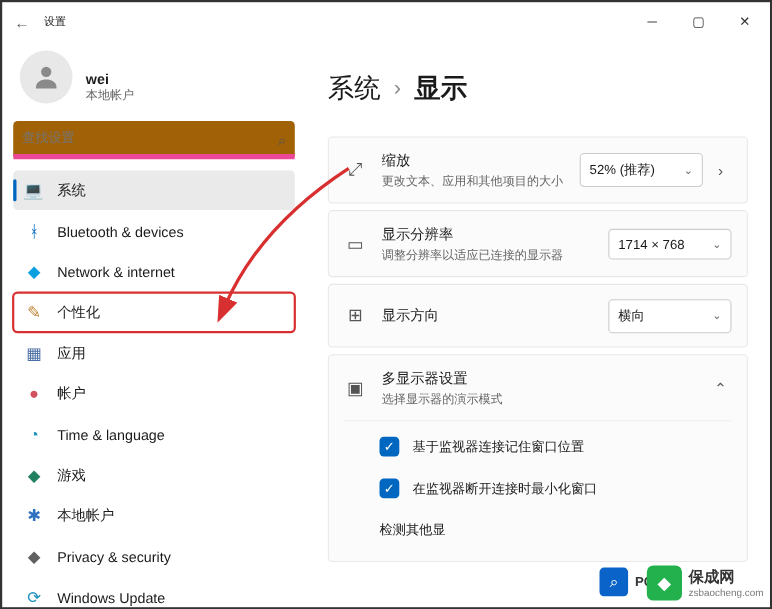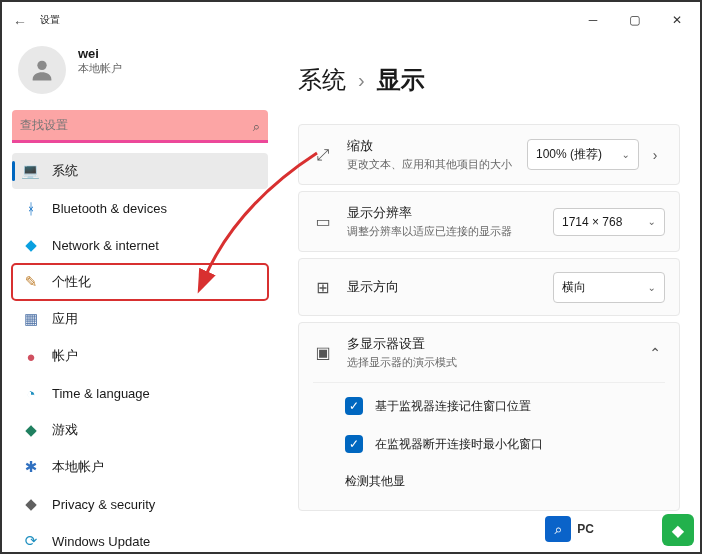--- a/index.html
+++ b/index.html
@@ -5,27 +5,27 @@
 *{box-sizing:border-box;margin:0;padding:0;font-family:"Microsoft YaHei","Segoe UI",sans-serif}
 body{width:702px;height:554px;background:#fff;overflow:hidden;position:relative;font-size:13px;color:#1a1a1a}
 .border{position:absolute;inset:0;border:2px solid #333;pointer-events:none}
 .titlebar{display:flex;align-items:center;height:40px;padding:0 4px}
 .tb-back{width:32px;display:flex;justify-content:center;align-items:center;color:#555;font-size:14px;cursor:pointer}
 .tb-title{margin-left:4px;font-size:10px}
 .win-controls{margin-left:auto;display:flex}
 .wc{width:42px;height:32px;display:flex;justify-content:center;align-items:center;color:#333;font-size:12px;cursor:pointer}
 .content{display:flex;height:calc(100% - 40px)}
 .sidebar{width:280px;padding:0 12px 10px 12px;display:flex;flex-direction:column;gap:2px}
-.profile{display:flex;align-items:flex-start;gap:12px;padding:6px 6px 14px 6px}
+.profile{display:flex;align-items:flex-end;gap:12px;padding:6px 6px 14px 6px}
 .avatar{width:48px;height:48px;border-radius:50%;background:#e8e8e8;display:flex;align-items:center;justify-content:center}
 .avatar svg{width:28px;height:28px;fill:#8a8a8a}
 .uname{font-size:13px;font-weight:600}
 .utype{font-size:11px;color:#666}
 .search{position:relative;margin-bottom:8px}
-.search input{width:100%;padding:8px 30px 8px 8px;border:none;border-bottom:3px solid #ec4899;background:#fca5a5;border-radius:4px 4px 0 0;font-size:12px;outline:none}
+.search input{width:100%;padding:8px 30px 8px 8px;border:none;border-bottom:5px solid #ec4899;background:#a16207;border-radius:4px 4px 0 0;font-size:12px;outline:none}
 .search .sicon{position:absolute;right:8px;top:50%;transform:translateY(-50%);color:#555;font-size:13px}
 .nav{display:flex;flex-direction:column;gap:1px}
 .nav-item{display:flex;align-items:center;gap:12px;padding:9px 10px;border-radius:4px;cursor:pointer;font-size:13px}
 .nav-item.active{background:#eaeaea;position:relative}
 .nav-item.active::before{content:"";position:absolute;left:0;top:8px;bottom:8px;width:3px;background:#0067c0;border-radius:2px}
 .nav-item.highlight{outline:2px solid #d83030;outline-offset:-1px}
 .ni-icon{width:18px;height:18px;display:flex;align-items:center;justify-content:center;font-size:15px}
 .main{flex:1;padding:10px 22px 0 18px;overflow:hidden}
 .breadcrumb{display:flex;align-items:center;gap:12px;font-size:24px;font-weight:400;margin-bottom:28px;margin-top:14px}
 .bc-sep{color:#888;font-size:20px}
@@ -142,21 +142,21 @@
 
     <div class="cards">
       <div class="card">
         <div class="c-icon">⤢</div>
         <div class="c-text">
           <div class="c-title">缩放</div>
           <div class="c-sub">更改文本、应用和其他项目的大小</div>
         </div>
         <div class="c-ctrl">
           <div class="dropdown">
-            <span>100% (推荐)</span>
+            <span>52% (推荐)</span>
             <span class="chev">⌄</span>
           </div>
           <div class="more">›</div>
         </div>
       </div>
 
       <div class="card">
         <div class="c-icon">▭</div>
         <div class="c-text">
           <div class="c-title">显示分辨率</div>
@@ -219,15 +219,19 @@
   <path d="M120,8 Q40,60 8,132" stroke="#d83030" stroke-width="3" fill="none" marker-end="url(#ah)"></path>
 </svg>
 
 <div class="pc-badge">
   <div class="pc-icon">⌕</div>
   <div style="font-size:12px;color:#333;font-weight:600">PC</div>
 </div>
 
 <div class="watermark">
   <div class="wm-badge">◆</div>
+  <div>
+    <div class="wm-text">保成网</div>
+    <div class="wm-sub">zsbaocheng.com</div>
+  </div>
 </div>
 
 <div class="border"></div>
 
 </body></html>

